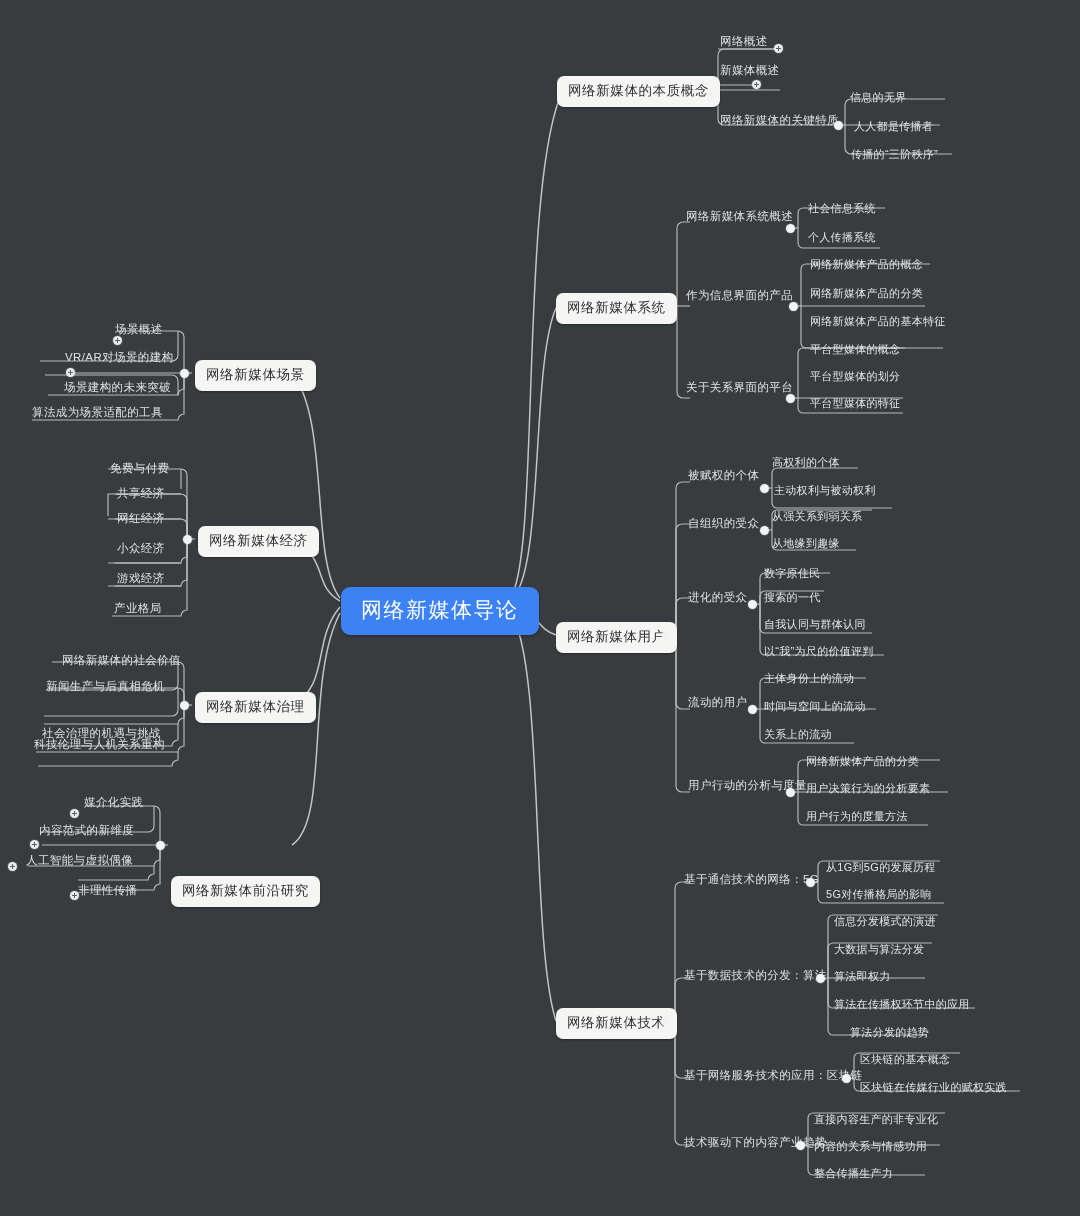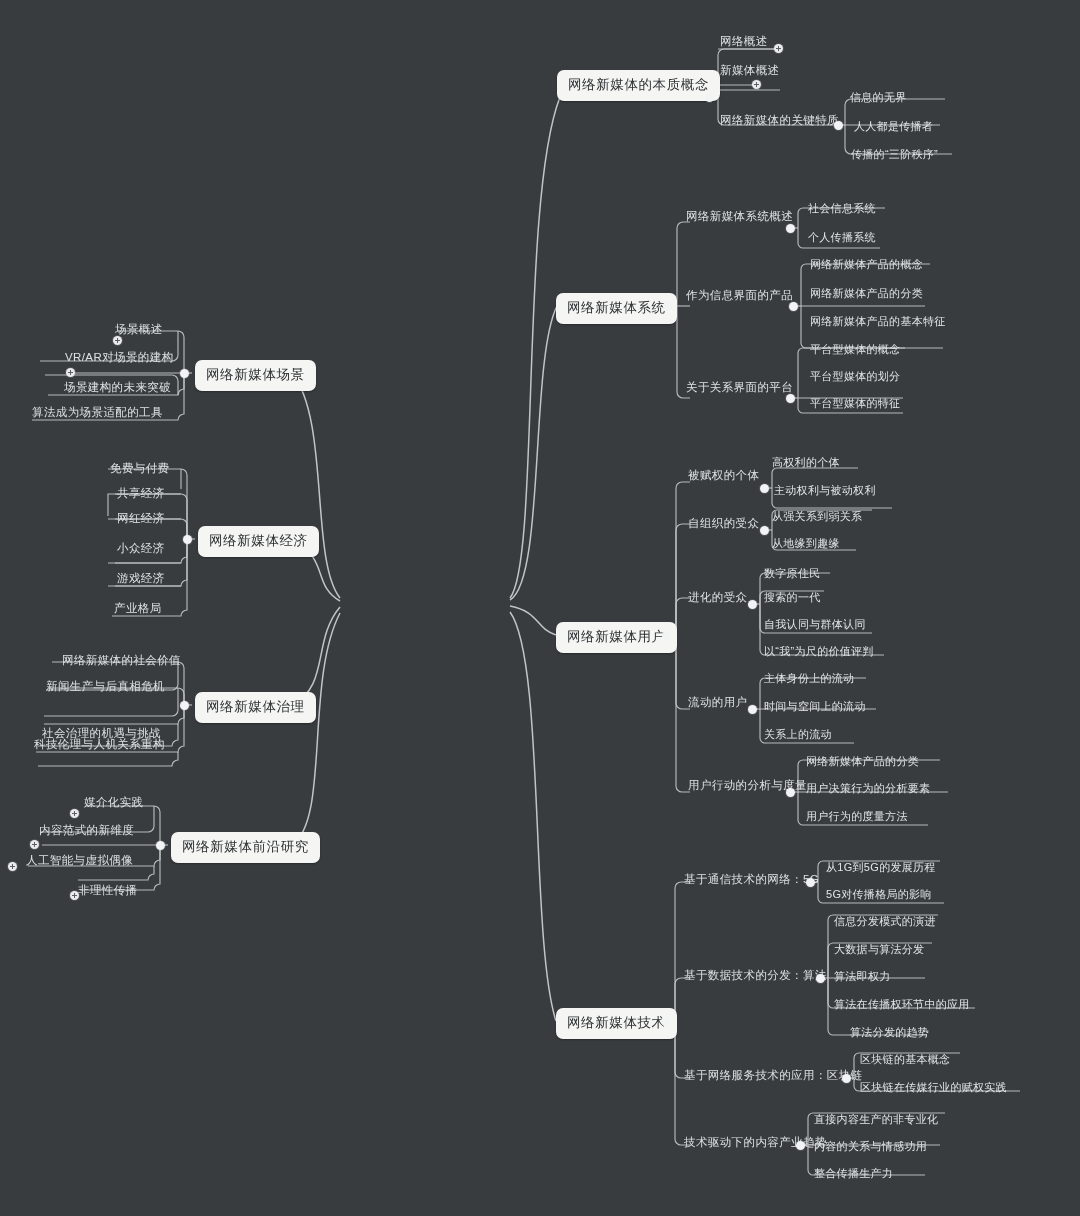--- a/index.html
+++ b/index.html
@@ -195,22 +195,23 @@
 
     <path d="M168 845 H 160"></path>
     <path d="M160 845 V 812 a6 6 0 0 0 -6 -6 H 86"></path>
     <path d="M160 845 H 42"></path>
     <path d="M160 845 V 860 a6 6 0 0 0 -6 6 H 28"></path>
     <path d="M160 845 V 884 a6 6 0 0 0 -6 6 H 80"></path>
     <path d="M154 806 V 826 a6 6 0 0 1 -6 6 H 40"></path>
     <path d="M154 866 V 874 a6 6 0 0 0 -6 6 H 78"></path>
   </svg>
 
-
-  <div class="node branch" style="left:557px;top:70px;">网络新媒体的本质概念</div>
+  <div class="node root" style="left:341px;top:587px;">网络新媒体导论</div>
+
+  <div class="node branch" style="left:557px;top:76px;">网络新媒体的本质概念</div>
   <div class="dot" style="left:705px;top:93px;"></div>
 
   <div class="node sub" style="left:718px;top:33px;">网络概述</div>
   <div class="dot plus" style="left:774px;top:44px;"></div>
 
   <div class="node sub" style="left:718px;top:62px;">新媒体概述</div>
   <div class="dot plus" style="left:752px;top:80px;"></div>
 
   <div class="node sub" style="left:718px;top:112px;">网络新媒体的关键特质</div>
   <div class="dot" style="left:834px;top:121px;"></div>
@@ -316,21 +317,21 @@
   <div class="node sub" style="left:115px;top:570px;">游戏经济</div>
   <div class="node sub" style="left:112px;top:600px;">产业格局</div>
 
   <div class="node branch" style="left:195px;top:692px;">网络新媒体治理</div>
   <div class="dot" style="left:180px;top:701px;"></div>
   <div class="node sub" style="left:48px;top:652px;margin-left:12px;">网络新媒体的社会价值</div>
   <div class="node sub" style="left:44px;top:678px;">新闻生产与后真相危机</div>
   <div class="node sub" style="left:40px;top:708px;margin-top:17px;">社会治理的机遇与挑战</div>
   <div class="node sub" style="left:32px;top:736px;">科技伦理与人机关系重构</div>
 
-  <div class="node branch" style="left:171px;top:832px;">网络新媒体前沿研究</div>
+  <div class="node branch" style="left:171px;top:876px;">网络新媒体前沿研究</div>
   <div class="dot" style="left:156px;top:841px;"></div>
   <div class="node sub" style="left:82px;top:794px;">媒介化实践</div>
   <div class="dot plus" style="left:70px;top:809px;"></div>
   <div class="node sub" style="left:37px;top:822px;">内容范式的新维度</div>
   <div class="dot plus" style="left:30px;top:840px;"></div>
   <div class="node sub" style="left:24px;top:852px;">人工智能与虚拟偶像</div>
   <div class="dot plus" style="left:8px;top:862px;"></div>
   <div class="node sub" style="left:76px;top:882px;">非理性传播</div>
   <div class="dot plus" style="left:70px;top:891px;"></div>
 

